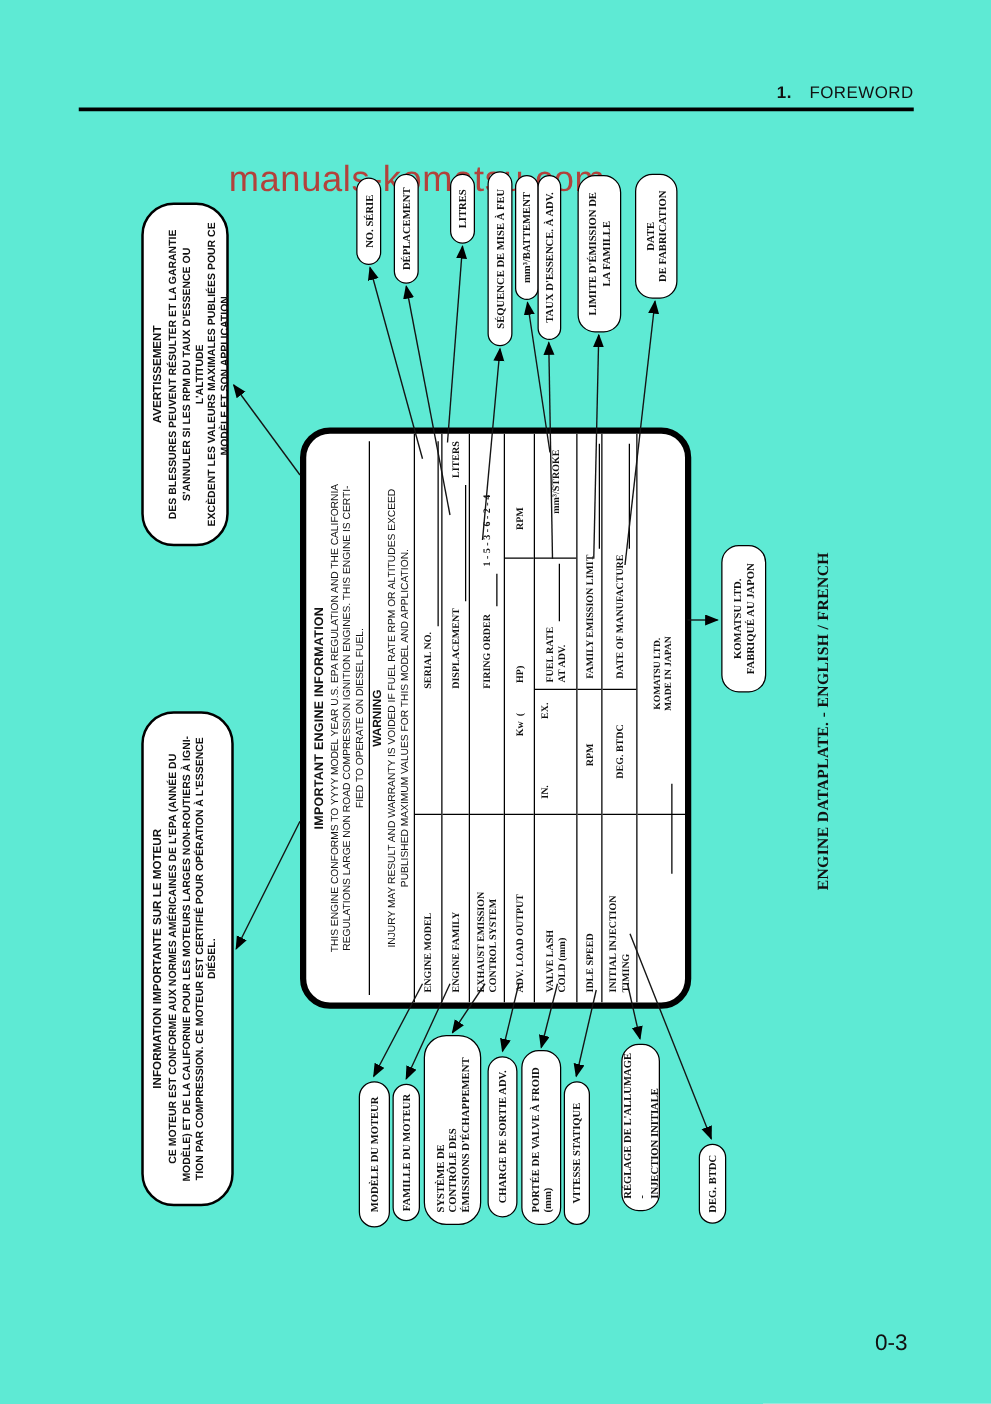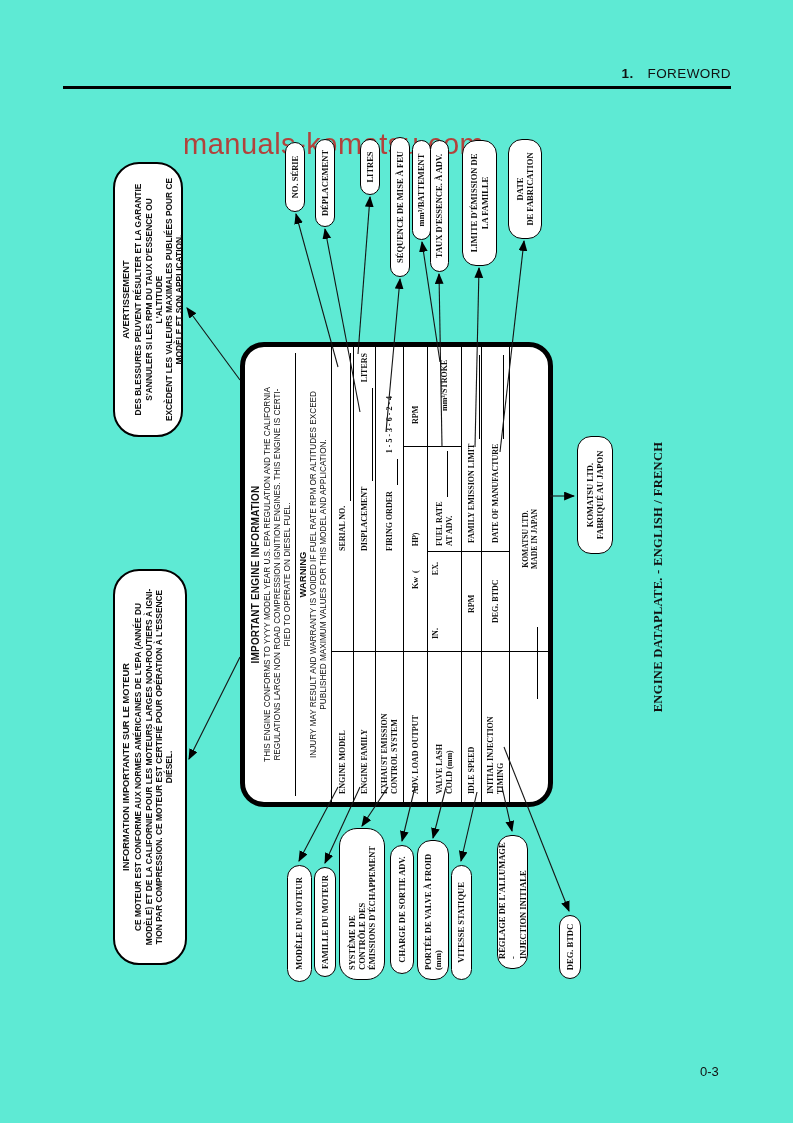--- a/index.html
+++ b/index.html
@@ -5,21 +5,21 @@
   html,body{margin:0;padding:0;background:#e8e8e8;}
   .page{position:relative;width:793px;height:1123px;background:#5eead4;overflow:hidden;
         font-family:"Liberation Sans",sans-serif;color:#111;}
   
   .hdr{position:absolute;top:66px;left:63px;width:668px;text-align:right;
        font-size:13.5px;letter-spacing:.4px;}
   .hdr .num{font-weight:700;margin-right:14px;}
   .hdr-rule{position:absolute;top:86px;left:63px;width:668px;height:3px;background:#000;}
   .watermark{position:absolute;left:183px;top:128px;font-size:29px;letter-spacing:.5px;
              color:#b2423c;font-weight:400;}
-  .pagenum{position:absolute;left:700px;top:1064px;font-size:13px;}
+  .pagenum{position:absolute;left:700px;top:1064px;font-size:18px;}
 
   
   .rot-wrap{position:absolute;left:100px;top:112px;width:590px;height:880px;}
   .diagram{position:relative;width:880px;height:590px;transform-origin:0 0;
            transform:rotate(-90deg) translateX(-880px);}
 
   .leaders{position:absolute;left:0;top:0;z-index:2;}
   .leaders line{stroke:#141414;stroke-width:1.1;}
 
   

